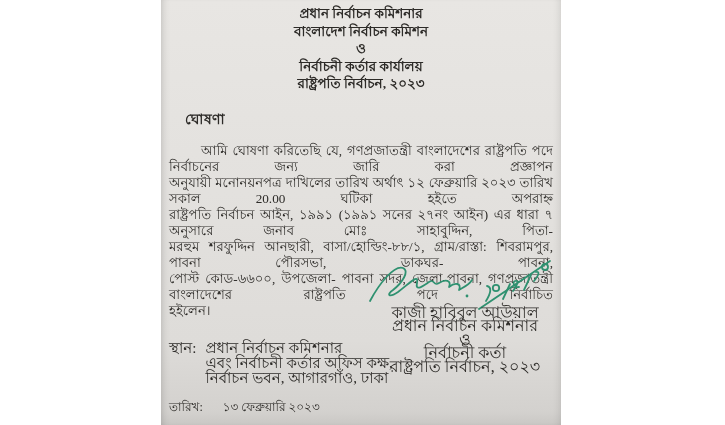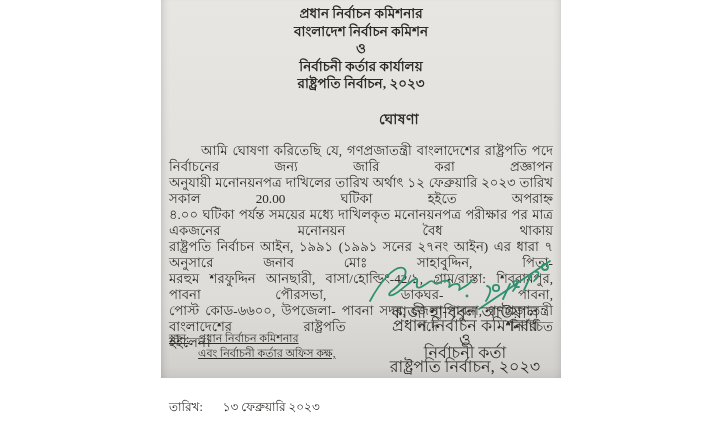--- a/index.html
+++ b/index.html
@@ -1,37 +1,37 @@
 <!DOCTYPE html>
 <html lang="bn"><head>
 <meta charset="utf-8">
 <style>
   html,body{margin:0;padding:0;}
   body{
     width:725px;height:425px;background:#ffffff;overflow:hidden;position:relative;
     font-family:"Liberation Serif","DejaVu Serif",serif;
   }
   .paper{
-    position:absolute;left:161px;top:0;width:400px;height:378px;
+    position:absolute;left:161px;top:0;width:400px;height:425px;
     background:linear-gradient(180deg,#e8e6e3 0%,#e3e1de 45%,#dedcd9 80%,#d3d1ce 97%,#c9c7c4 100%);
     box-shadow:inset 7px 0 9px -7px rgba(0,0,0,.22), inset -7px 0 9px -7px rgba(0,0,0,.14);
     color:#2d2b28;
   }
   .header-block{position:absolute;top:5px;left:0;width:100%;text-align:center;
     font-weight:bold;font-size:13.5px;line-height:17.5px;}
-  .doc-title{position:absolute;top:108px;left:38px;width:100%;text-align:center;
+  .doc-title{position:absolute;top:108px;left:24px;width:100%;text-align:left;
     font-weight:bold;font-size:14px;letter-spacing:.5px;}
   .body-block{position:absolute;top:143px;left:8px;width:384px;font-size:13.2px;line-height:16px;}
   .body-line{text-align:justify;text-align-last:justify;white-space:normal;}
   .body-line.first{text-indent:32px;}
   .body-line.last{text-align:center;text-align-last:left;}
   .sig-art{position:absolute;left:204px;top:254px;width:188px;height:60px;}
   .signatory-block{position:absolute;top:306px;left:219px;width:170px;text-align:center;
     font-size:16px;line-height:13.4px;}
-  .place-block{position:absolute;top:331px;left:8px;font-size:11px;line-height:15px;display:flex;text-decoration:underline;}
+  .place-block{position:absolute;top:341px;left:8px;font-size:15px;line-height:15px;display:flex;}
   .place-label{margin-right:9px;}
   .date-row{position:absolute;top:398px;left:8px;font-size:12px;}
   .date-label{margin-right:20px;}
   .nw{white-space:nowrap;}
 </style>
 </head>
 <body>
 
 <div class="paper">
 
@@ -41,23 +41,22 @@
     <div>ও</div>
     <div>নির্বাচনী কর্তার কার্যালয়</div>
     <div>রাষ্ট্রপতি নির্বাচন, ২০২৩</div>
   </div>
 
   <div class="doc-title">ঘোষণা</div>
 
   <div class="body-block">
     <div class="body-line first">আমি ঘোষণা করিতেছি যে, গণপ্রজাতন্ত্রী বাংলাদেশের রাষ্ট্রপতি পদে নির্বাচনের জন্য জারি করা প্রজ্ঞাপন</div>
     <div class="body-line">অনুযায়ী মনোনয়নপত্র দাখিলের তারিখ অর্থাৎ ১২ ফেব্রুয়ারি ২০২৩ তারিখ সকাল 20.00 ঘটিকা হইতে অপরাহ্ন</div>
-    <div class="body-line">৪.০০ ঘটিকা পর্যন্ত সময়ের মধ্যে দাখিলকৃত মনোনয়নপত্র পরীক্ষার পর মাত্র একজনের মনোনয়ন বৈধ থাকায়</div>
     <div class="body-line">রাষ্ট্রপতি নির্বাচন আইন, ১৯৯১ (১৯৯১ সনের ২৭নং আইন) এর ধারা ৭ অনুসারে জনাব মোঃ সাহাবুদ্দিন, পিতা-</div>
-    <div class="body-line">মরহুম শরফুদ্দিন আনছারী, বাসা/হোল্ডিং-42/১, গ্রাম/রাস্তা: শিবরামপুর, পাবনা পৌরসভা, ডাকঘর- পাবনা,</div>
+    <div class="body-line">মরহুম শরফুদ্দিন আনছারী, বাসা/হোল্ডিং-৮৮/১, গ্রাম/রাস্তা: শিবরামপুর, পাবনা পৌরসভা, ডাকঘর- পাবনা,</div>
     <div class="body-line">পোস্ট কোড-৬৬০০, উপজেলা- পাবনা সদর, জেলা-পাবনা, গণপ্রজাতন্ত্রী বাংলাদেশের রাষ্ট্রপতি পদে নির্বাচিত</div>
     <div class="body-line last">হইলেন।</div>
   </div>
 
   <svg class="sig-art" viewBox="0 0 188 60" fill="none" stroke-linecap="round" stroke-linejoin="round">
     <g stroke="#2f9170" stroke-width="1.8">
       <path d="M5 47 C 14 30, 29 11, 38 14 C 45 17, 37 29, 28 36 C 21 41, 24 44, 33 38 C 45 29, 54 19, 52 29 C 50 38, 58 32, 64 28 C 70 24, 68 33, 74 29 C 80 25, 87 26, 84 33 C 90 28, 97 29, 94 36 C 99 33, 104 31, 107 26"></path>
       <circle cx="102" cy="42" r="1.4" fill="#2f9170" stroke="none"></circle>
       <path d="M114 55 L 185 7"></path>
       <path d="M121 47 C 126 39, 127 33, 122 32"></path>
@@ -76,20 +75,21 @@
     <div>ও</div>
     <div>নির্বাচনী কর্তা</div>
     <div>রাষ্ট্রপতি নির্বাচন, ২০২৩</div>
   </div>
 
   <div class="place-block">
     <div class="place-label">স্থান:</div>
     <div>
       <div class="nw">প্রধান নির্বাচন কমিশনার</div>
       <div class="nw">এবং নির্বাচনী কর্তার অফিস কক্ষ,</div>
+      <div class="nw">নির্বাচন ভবন, আগারগাঁও, ঢাকা</div>
     </div>
   </div>
 
   <div class="date-row">
     <span class="date-label">তারিখ:</span><span>১৩ ফেব্রুয়ারি ২০২৩</span>
   </div>
 
 </div>
 
 </body></html>

